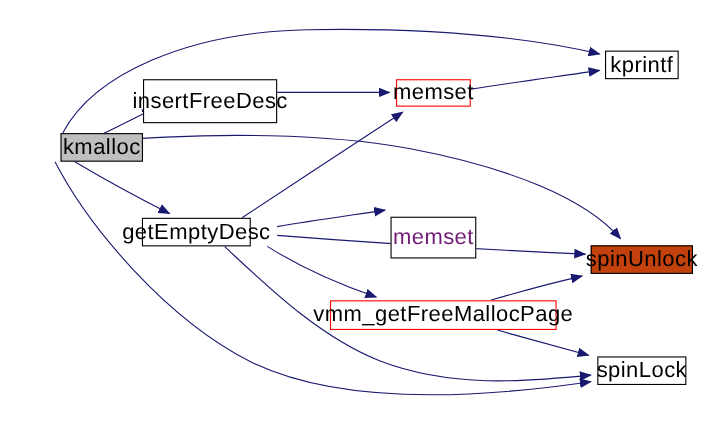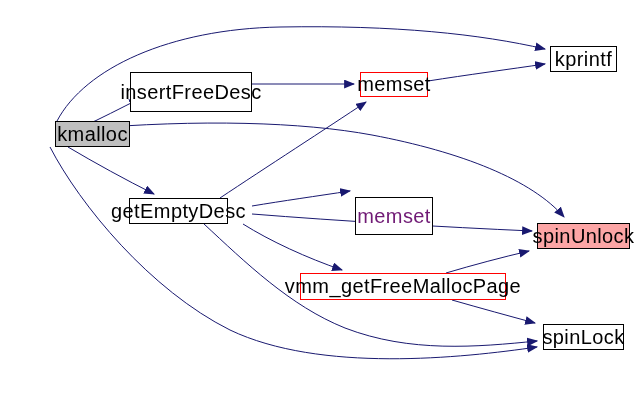--- a/index.html
+++ b/index.html
@@ -63,17 +63,17 @@
       <path d="M446,273 C473,265 503,257 529,251" class="edge" stroke="#191970" marker-end="url(#arrow)"></path>
       <path d="M452,300 C480,308 509,316 535,323" class="edge" stroke="#191970" marker-end="url(#arrow)"></path>
     </svg>
   <div id="node-layer">
       <div class="node" style="left: 7px; top: 121px; width: 75px; height: 26px; background: rgb(191, 191, 191); border: 1px solid rgb(0, 0, 0); color: rgb(0, 0, 0); margin-left: 48px;">kmalloc</div>
       <div class="node" style="left: 130px; top: 72px; width: 122px; height: 40px; background: rgb(255, 255, 255); border: 1px solid rgb(0, 0, 0); color: rgb(0, 0, 0);">insertFreeDesc</div>
       <div class="node" style="left: 360px; top: 72px; width: 68px; height: 25px; background: rgb(255, 255, 255); border: 1px solid rgb(255, 0, 0); color: rgb(0, 0, 0);">memset</div>
       <div class="node" style="left: 550px; top: 46px; width: 67px; height: 26px; background: rgb(255, 255, 255); border: 1px solid rgb(0, 0, 0); color: rgb(0, 0, 0);">kprintf</div>
       <div class="node" style="left: 355px; top: 172px; width: 78px; height: 38px; background: rgb(255, 255, 255); border: 1px solid rgb(0, 0, 0); color: #701a75; margin-top: 25px;">memset</div>
       <div class="node" style="left: 129px; top: 198px; width: 99px; height: 26px; background: rgb(255, 255, 255); border: 1px solid rgb(0, 0, 0); color: rgb(0, 0, 0);">getEmptyDesc</div>
-      <div class="node" style="left: 537px; top: 223px; width: 93px; height: 26px; background: #fca5a5; border: 1px solid rgb(0, 0, 0); color: rgb(0, 0, 0);">spinUnlock</div>
+      <div class="node" style="left: 537px; top: 223px; width: 93px; height: 26px; background: #c2410c; border: 1px solid rgb(0, 0, 0); color: rgb(0, 0, 0);">spinUnlock</div>
       <div class="node" style="left: 300px; top: 273px; width: 206px; height: 27px; background: rgb(255, 255, 255); border: 1px solid rgb(255, 0, 0); color: rgb(0, 0, 0);">vmm_getFreeMallocPage</div>
       <div class="node" style="left: 543px; top: 324px; width: 81px; height: 26px; background: rgb(255, 255, 255); border: 1px solid rgb(0, 0, 0); color: rgb(0, 0, 0);">spinLock</div>
     </div>
 </div>
 
 </body></html>

